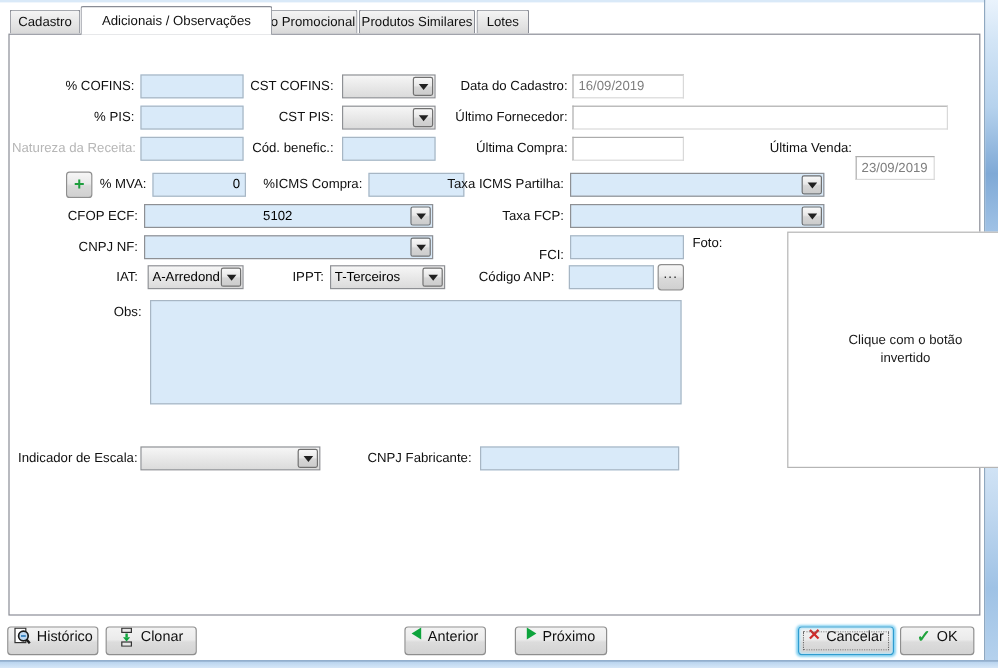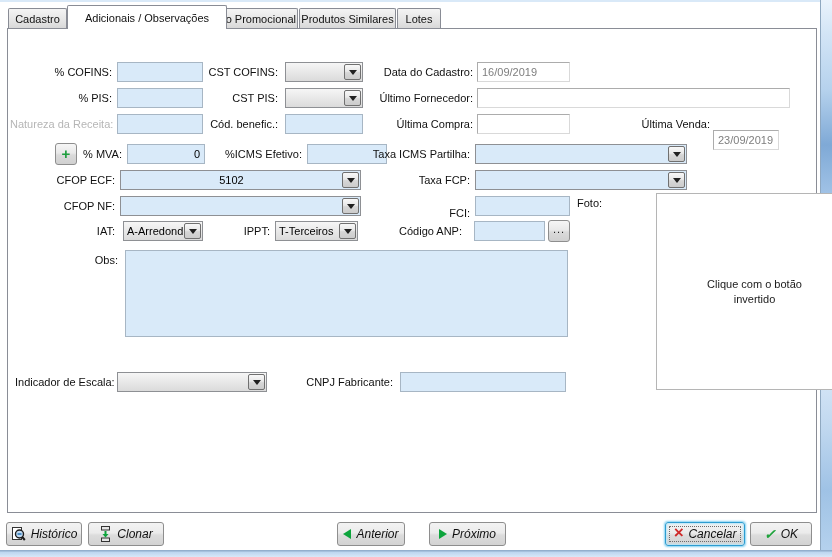--- a/index.html
+++ b/index.html
@@ -51,21 +51,21 @@
   .plus{color:#1E9E3E;font-size:15px;font-weight:bold;line-height:1;margin-top:-2px;}
   .dots{font-size:11px;color:#222;letter-spacing:1px;margin-top:-4px;}
   
   .photo{position:absolute;box-sizing:border-box;z-index:4;background:#fff;border:1px solid #B5B5B5;
     display:flex;flex-direction:column;align-items:center;justify-content:center;text-align:center;color:#1a1a1a;margin-left:48px;}
   .photo div{line-height:15px;}
   
   .btn{position:absolute;top:522px;height:24px;box-sizing:border-box;z-index:4;
     border:1px solid #8E8E8E;border-radius:3px;
     background:linear-gradient(180deg,#F3F3F3,#EBEBEB 45%,#DCDCDC 55%,#D3D3D3);
-    display:flex;align-items:center;justify-content:center;gap:5px;font-size:12px;color:#101010;font-style:italic;}
+    display:flex;align-items:flex-start;justify-content:center;gap:5px;font-size:12px;color:#101010;}
   .btn.focus{border-color:#2D9CD0;box-shadow:0 0 2px 1px #86D2F2, inset 0 0 2px 1px #B9E6F8;}
   .fring{position:absolute;left:3px;top:3px;right:3px;bottom:3px;border:1px dotted #6A6A6A;border-radius:1px;}
   .tri-l{width:0;height:0;border-top:5px solid transparent;border-bottom:5px solid transparent;border-right:8px solid #0DA43C;}
   .tri-r{width:0;height:0;border-top:5px solid transparent;border-bottom:5px solid transparent;border-left:8px solid #0DA43C;}
   .xmark{color:#CE2A2A;font-size:17px;font-weight:bold;line-height:1;margin-top:-3px;}
   .check{color:#1FA33C;font-size:14px;font-weight:bold;line-height:1;}
   .ic{display:flex;align-items:center;justify-content:center;}
 </style>
 </head>
 <body>
@@ -122,21 +122,21 @@
   <div class="lbl" style="left:371px;width:102px;top:118px;">Última Compra:</div>
   <input class="inp white" style="left: 477px; width: 93px; top: 114px;" readonly="" value="">
   <div class="lbl" style="left:608px;width:102px;top:118px;">Última Venda:</div>
   <input class="inp white" style="left: 713px; width: 66px; top: 114px; margin-top: 16px;" readonly="" value="23/09/2019">
 
   <div class="sqbtn" style="left:55px;top:143px;width:22px;height:22px;">
     <span class="plus">+</span>
   </div>
   <div class="lbl" style="left:82px;width:40px;top:148px;">% MVA:</div>
   <input class="inp num" style="left: 127px; width: 78px; top: 144px;" readonly="" value="0">
-  <div class="lbl" style="left:210px;width:92px;top:148px;">%ICMS Efetivo:</div>
+  <div class="lbl" style="left:210px;width:92px;top:148px;">%ICMS Compra:</div>
   <input class="inp" style="left: 307px; width: 80px; top: 144px;" readonly="" value="">
   <div class="lbl" style="left:368px;width:102px;top:148px;">Taxa ICMS Partilha:</div>
   <div class="combo blue" style="left:475px;width:212px;top:144px;">
     <span class="val"></span>
     <span class="abtn">
         <span class="arrow"></span>
       </span>
   </div>
 
   <div class="lbl" style="left:23px;width:92px;top:174px;">CFOP ECF:</div>
@@ -147,21 +147,21 @@
       </span>
   </div>
   <div class="lbl" style="left:368px;width:102px;top:174px;">Taxa FCP:</div>
   <div class="combo blue" style="left:475px;width:212px;top:170px;">
     <span class="val"></span>
     <span class="abtn">
         <span class="arrow"></span>
       </span>
   </div>
 
-  <div class="lbl" style="left:23px;width:92px;top:200px;">CFOP NF:</div>
+  <div class="lbl" style="left:23px;width:92px;top:200px;">CNPJ NF:</div>
   <div class="combo blue" style="left:120px;width:241px;top:196px;">
     <span class="val"></span>
     <span class="abtn">
         <span class="arrow"></span>
       </span>
   </div>
   <div class="lbl" style="left:368px;width:102px;top:192px;margin-top:15px;">FCI:</div>
   <input class="inp" style="left: 475px; width: 95px; top: 196px;" readonly="" value="">
   <div class="lbl left" style="left:577px;width:34px;top:197px;">Foto:</div>
   <div class="photo" style="left:608px;top:193px;width:197px;height:197px;">
@@ -170,21 +170,21 @@
   </div>
 
   <div class="lbl" style="left:63px;width:52px;top:225px;">IAT:</div>
   <div class="combo gray" style="left:123px;width:80px;top:221px;">
     <span class="val">A-Arredond</span>
     <span class="abtn">
         <span class="arrow"></span>
       </span>
   </div>
   <div class="lbl" style="left:218px;width:52px;top:225px;">IPPT:</div>
-  <div class="combo gray" style="left:275px;width:83px;top:221px;">
+  <div class="combo gray" style="left:275px;width:96px;top:221px;">
     <span class="val">T-Terceiros</span>
     <span class="abtn">
         <span class="arrow"></span>
       </span>
   </div>
   <div class="lbl" style="left:360px;width:102px;top:225px;">Código ANP:</div>
   <input class="inp" style="left: 474px; width: 71px; top: 221px;" readonly="" value="">
   <div class="sqbtn" style="left:548px;top:220px;width:22px;height:22px;">
     <span class="dots">...</span>
   </div>

